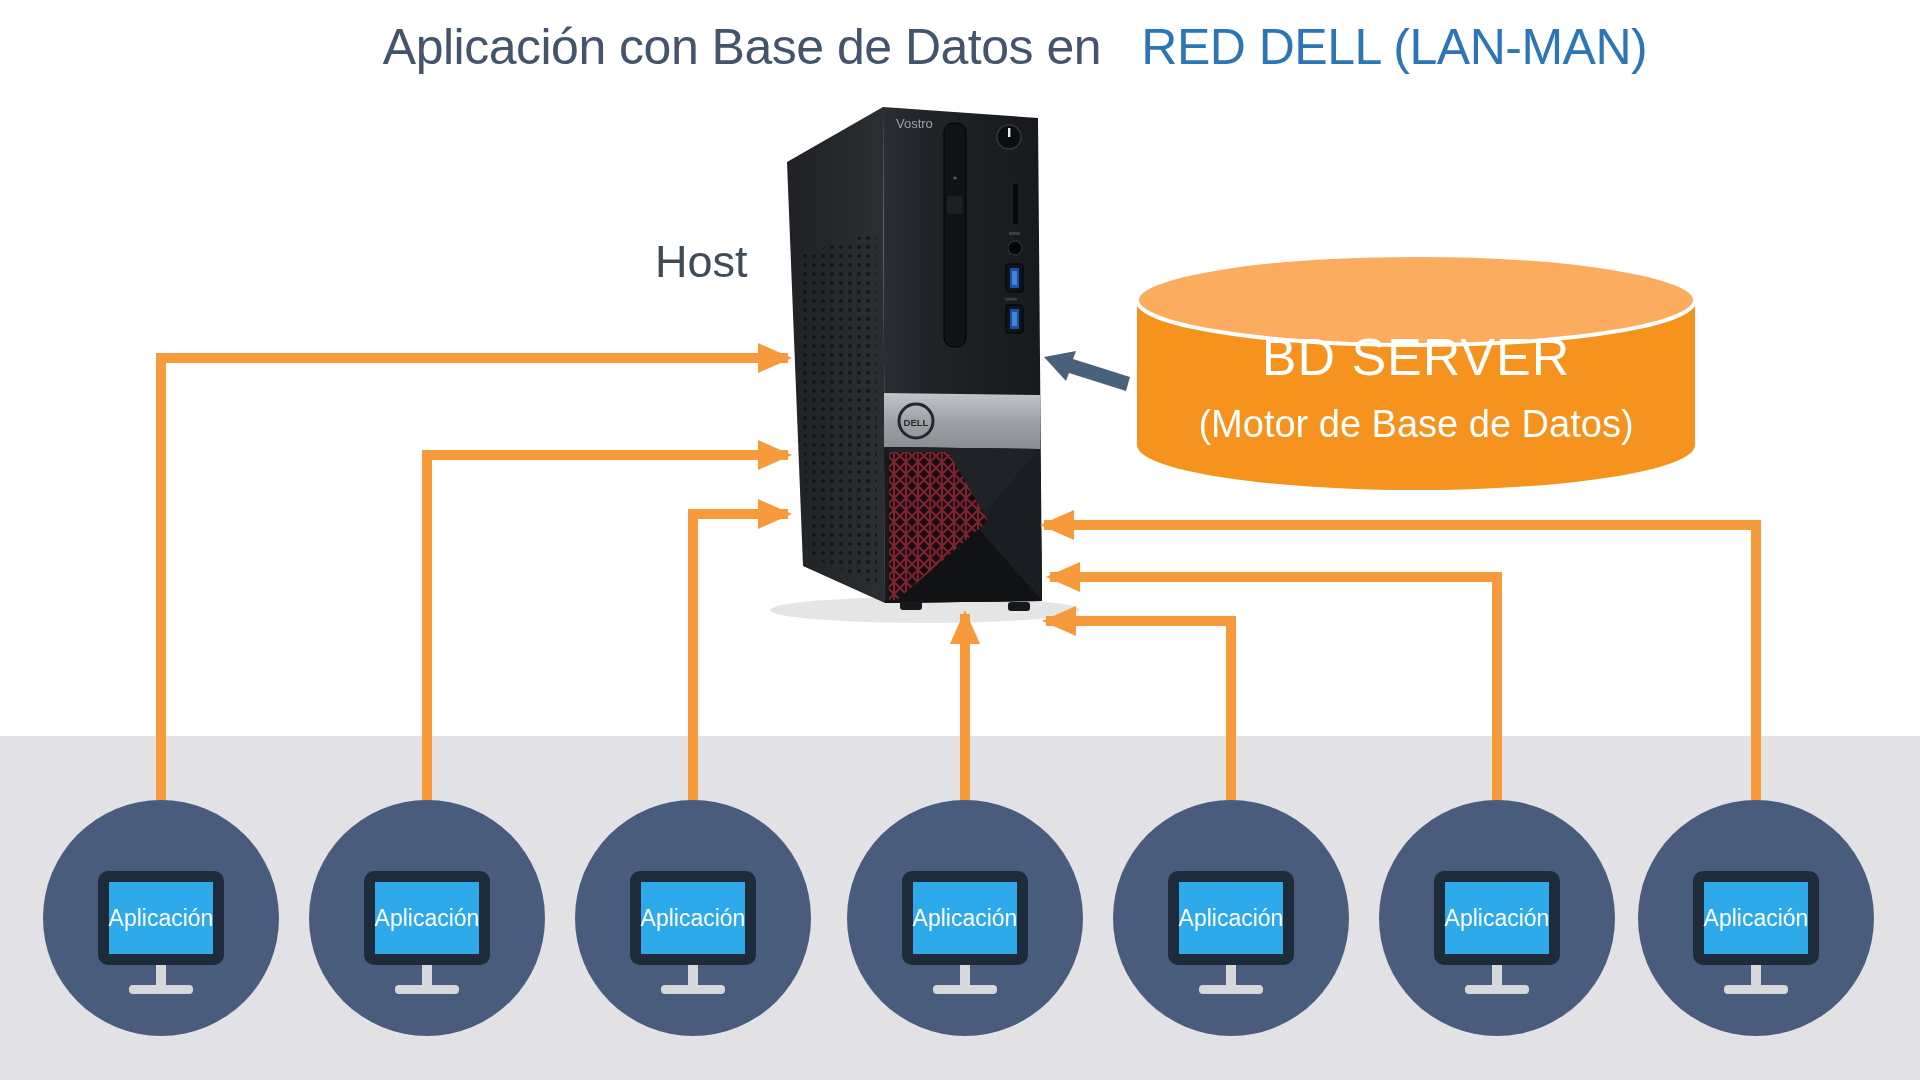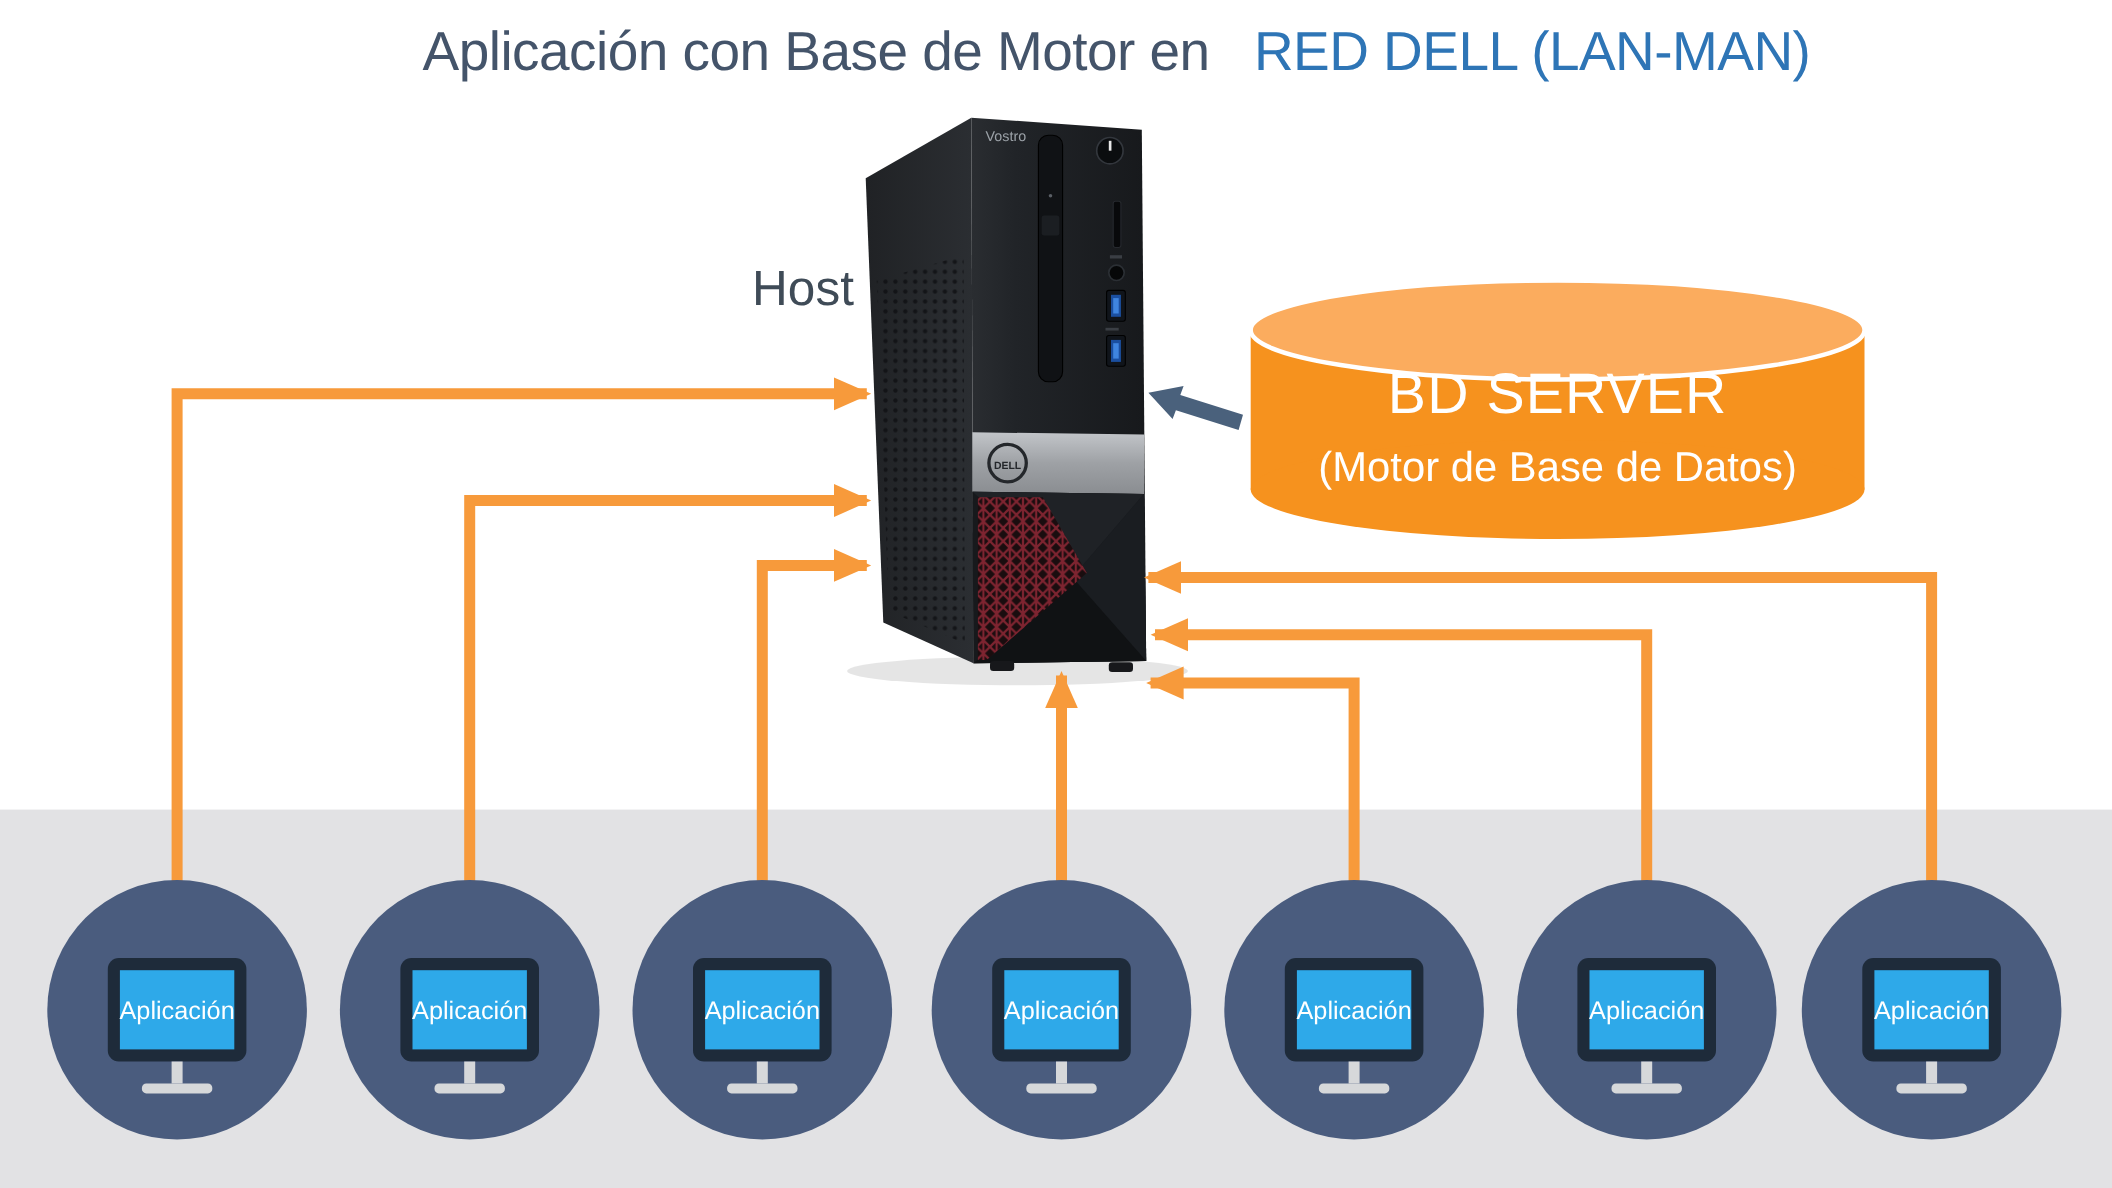--- a/index.html
+++ b/index.html
@@ -11,21 +11,21 @@
     --screen:#2EA9E9;--frame:#1E2B3A;--white:#FFFFFF;
   }
   svg{position:absolute;left:0;top:0;}
   .title{
     position:absolute;top:18px;left:0;width:100%;text-align:center;
     font-size:50px;letter-spacing:-0.5px;transform:translateX(55px);
     color:var(--title-dark);white-space:nowrap;
   }
   .title .hl{color:var(--title-blue);}
   .host-label{
-    position:absolute;left:655px;top:236px;width:150px;text-align:center;
+    position:absolute;left:655px;top:236px;width:150px;text-align:left;
     font-size:45px;color:#3F4B57;
   }
   .band{fill:var(--band);}
   .arrow-line{stroke:var(--orange);stroke-width:10;fill:none;stroke-linejoin:miter;}
   .arrowhead{fill:var(--orange);}
   .cyl-body{fill:var(--cyl-body);}
   .cyl-top{fill:var(--cyl-top);stroke:#fff;stroke-width:4;}
   .db-title{fill:var(--white);font-size:52px;letter-spacing:1px;}
   .db-sub{fill:var(--white);font-size:38px;}
   .client-circle{fill:var(--circle);}
@@ -184,20 +184,20 @@
           <rect x="1693" y="871" width="126" height="94" rx="10" class="mon-frame"></rect>
           <rect x="1704" y="882" width="104" height="72" class="mon-screen"></rect>
           <rect x="1751" y="965" width="10" height="20" class="mon-stand"></rect>
           <rect x="1724" y="985" width="64" height="9" rx="4" class="mon-stand"></rect>
           <text x="1756" y="926" class="client-label">Aplicación</text>
         </g>
       </g>
   </svg>
 
   <div class="title">
-    <span>Aplicación con Base de Motor en</span>
+    <span>Aplicación con Base de Datos en</span>
     <span>&nbsp;</span>
     <span class="hl">RED DELL (LAN-MAN)</span>
   </div>
 
   <div class="host-label">Host</div>
 
 </div>
 
 </body></html>

